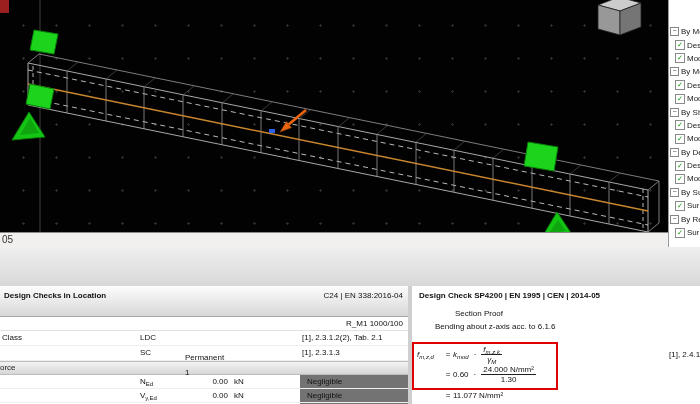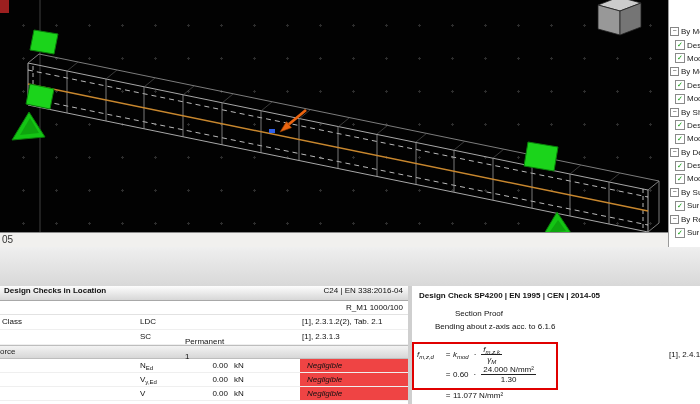--- a/index.html
+++ b/index.html
@@ -29,35 +29,35 @@
   
   .strip1{position:absolute;left:0;top:232px;width:668px;height:15px;background:#f1f0ee;
     border-top:1px solid #8a8a8a;font-size:10px;color:#333;line-height:14px;padding-left:2px;box-sizing:border-box;}
   .strip2{position:absolute;left:0;top:247px;width:700px;height:39px;
     background:linear-gradient(#efefef,#d8d8d8);}
 
   
   .left-panel{position:absolute;left:0;top:286px;width:408px;height:118px;background:#fff;
     font-size:8px;color:#111;overflow:hidden;}
   .lp-header{height:14px;background:linear-gradient(#fdfdfd,#d7d7d7);border-bottom:1px solid #a8a8a8;
-    display:flex;justify-content:space-between;align-items:flex-start;padding:0 5px 0 4px;}
+    display:flex;justify-content:space-between;align-items:flex-end;padding:0 5px 16px 4px;}
   .lp-title{font-weight:600;}
   .lp-sub{height:13px;display:flex;justify-content:flex-end;align-items:center;
     padding-right:5px;border-bottom:1px solid #e2e2e2;}
   .lp-row{position:relative;height:14px;border-bottom:1px solid #efefef;}
   .lp-row.h13{height:13px;}
   .cell{position:absolute;top:2px;white-space:nowrap;}
   .c-desc{left:2px;}
   .c-sym{left:140px;}
   .c-val{left:185px;margin-top:20px;}
   .c-num{left:181px;width:47px;text-align:right;}
   .c-unit{left:234px;}
   .c-ref{left:302px;}
-  .res-green{position:absolute;left:300px;top:0;bottom:0;width:108px;background:#ef4444;
-    padding-left:7px;line-height:13px;box-sizing:border-box;font-style:italic;}
+  .res-green{position:absolute;left:300px;top:0;bottom:0;width:108px;background:#737373;
+    padding-left:7px;line-height:13px;box-sizing:border-box;}
   .band{height:12px;background:linear-gradient(#f3f3f3,#d7d7d7);
     border-top:1px solid #bdbdbd;border-bottom:1px solid #bdbdbd;
     line-height:11px;color:#222;padding-left:0;}
   sub,.s{font-size:6px;vertical-align:-2px;line-height:0;}
 
   
   .vdivider{position:absolute;left:408px;top:286px;width:4px;height:118px;background:#cfcfcf;}
   .right-panel{position:absolute;left:412px;top:286px;width:288px;height:152px;background:#fff;
     font-size:8px;color:#111;overflow:hidden;}
   .rp-title{position:absolute;left:7px;top:5px;font-weight:bold;white-space:nowrap;}

